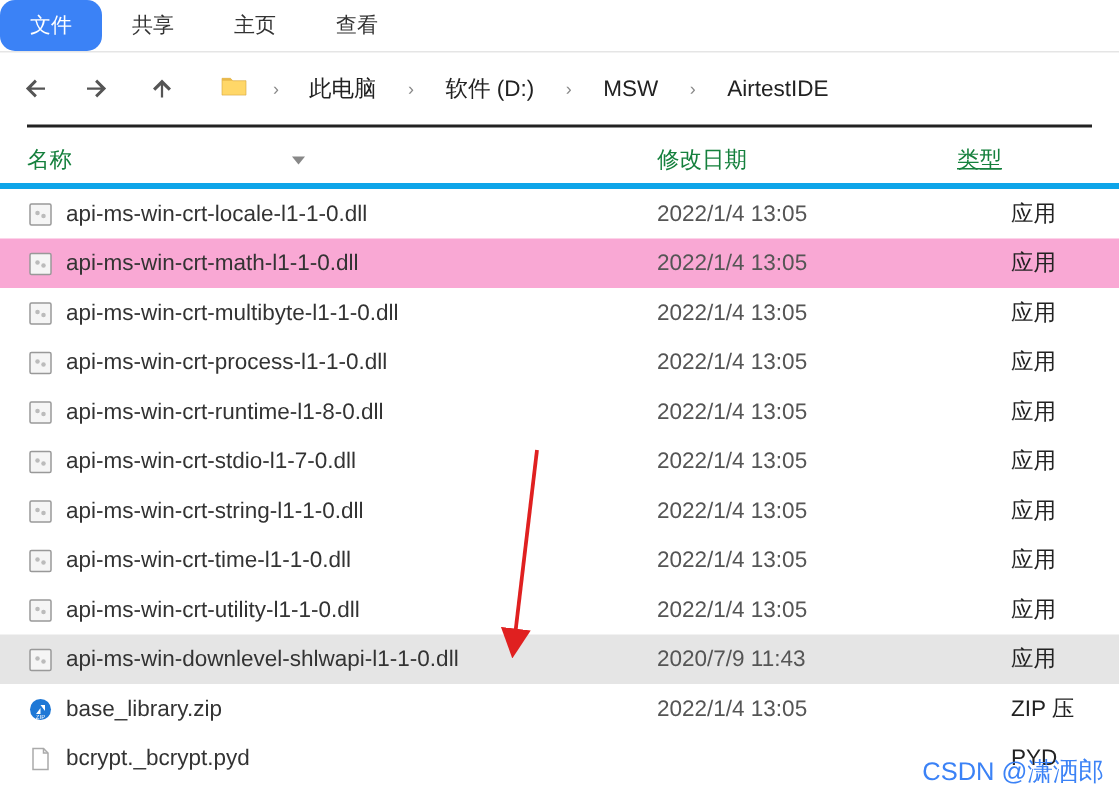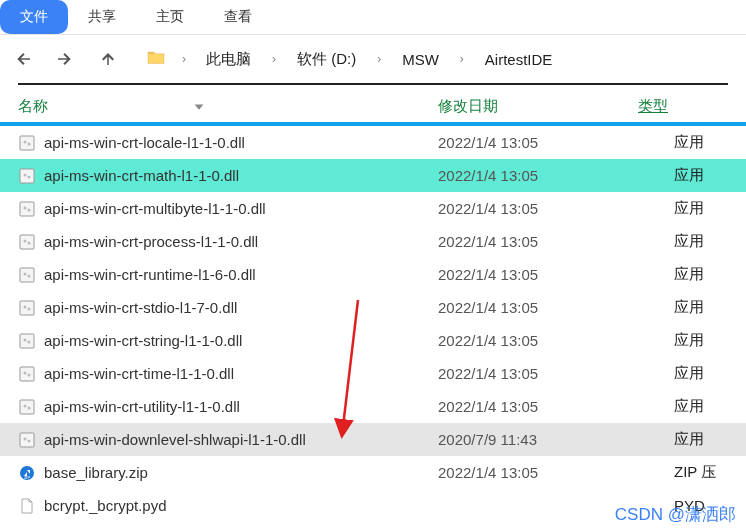--- a/index.html
+++ b/index.html
@@ -21,21 +21,21 @@
     
     .header-row { display: flex; padding: 6px 18px; font-size: 15px; color: #15803d; border-bottom: 4px solid #0ea5e9; }
     .col-name { flex: 0 0 420px; display: flex; align-items: center; gap: 4px; }
     .col-date { flex: 0 0 200px; }
     .col-type { flex: 1; text-decoration: underline; }
     .caret-down { width: 14px; height: 14px; }
     
     .file-list { overflow: hidden; }
     .file-row { display: flex; align-items: center; height: 33px; padding: 0 18px; font-size: 15px; color: #333; }
     .file-row.selected { background: #e5e5e5; }
-    .file-row.hovered { background: #5eead4; }
+    .file-row.hovered { background: #f9a8d4; }
     .fr-name { flex: 0 0 420px; display: flex; align-items: flex-start; gap: 8px; }
     .fr-date { flex: 0 0 200px; color: #555; }
     .fr-type { flex: 1; color: #222; margin-left: 36px; }
     .icon-wrap { width: 18px; height: 18px; display: flex; align-items: center; justify-content: center; }
     
     .dll-icon { width: 16px; height: 16px; }
     .dll-icon rect { fill: #f5f5f5; stroke: #999; stroke-width: 1; }
     .dll-icon circle { fill: #bbb; }
     
     .zip-icon { width: 16px; height: 16px; }
@@ -161,21 +161,21 @@
     </div>
     <div class="file-row">
       <div class="fr-name">
         <span class="icon-wrap">
           <svg class="dll-icon" viewBox="0 0 16 16">
             <rect x="1" y="1" width="14" height="14" rx="1"></rect>
             <circle cx="6" cy="7" r="1.5"></circle>
             <circle cx="10" cy="9" r="1.5"></circle>
           </svg>
         </span>
-        <span>api-ms-win-crt-runtime-l1-6-0.dll</span>
+        <span>api-ms-win-crt-runtime-l1-8-0.dll</span>
       </div>
       <div class="fr-date">2022/1/4 13:05</div>
       <div class="fr-type">应用</div>
     </div>
     <div class="file-row">
       <div class="fr-name">
         <span class="icon-wrap">
           <svg class="dll-icon" viewBox="0 0 16 16">
             <rect x="1" y="1" width="14" height="14" rx="1"></rect>
             <circle cx="6" cy="7" r="1.5"></circle>

